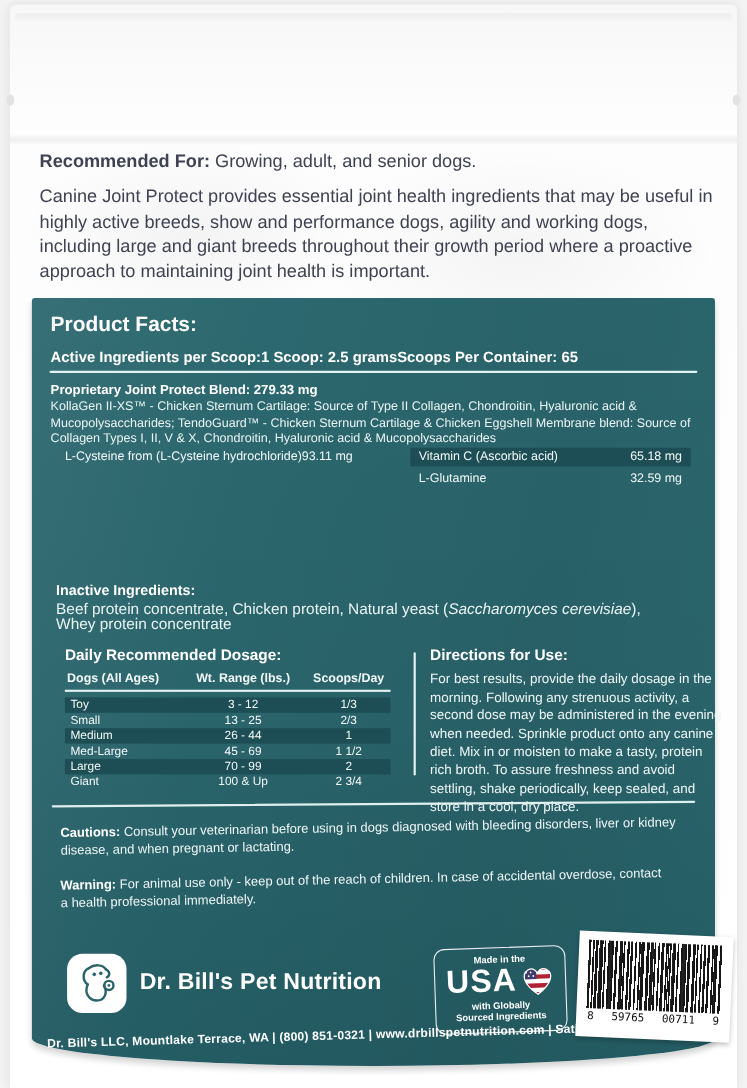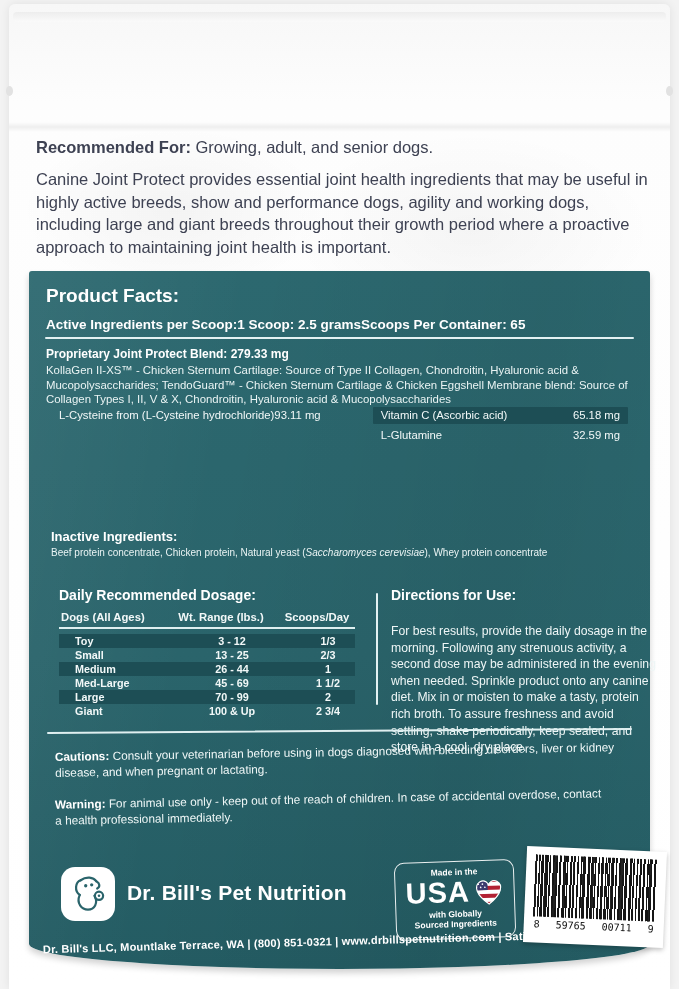--- a/index.html
+++ b/index.html
@@ -43,37 +43,37 @@
   .blend-body{font-size:11.4px;line-height:14.6px;color:#eaf4f4;}
 
   .ingredients{position:absolute;left:22px;right:22px;top:136px;display:grid;grid-template-columns:1fr 1fr;column-gap:44px;}
   .ing-col{display:flex;flex-direction:column;gap:3px;}
   .ing-row{display:flex;justify-content:space-between;align-items:baseline;font-size:11.3px;line-height:15px;padding:1px 8px;border-radius:1px;}
   .ing-row.dark{background:#1d4e55;}
   .ing-name{white-space:nowrap;} .ing-amt{white-space:nowrap;}
 
   .inactive{position:absolute;left:22px;top:258px;right:30px;}
   .inactive-title{font-size:13px;font-weight:bold;color:#fff;}
-  .inactive-text{font-size:10px;line-height:14px;color:#eaf4f4;margin-top:2px;}
+  .inactive-text{font-size:14px;line-height:14px;color:#eaf4f4;margin-top:2px;}
   .inactive-text i{font-style:italic;}
 
   
   .dosage{position:absolute;left:30px;top:316px;width:296px;}
   .dosage-title{font-size:14px;font-weight:bold;color:#fff;margin-bottom:8px;}
   .dgrid{display:grid;grid-template-columns:104px 116px 76px;}
   .dhead{font-size:11.3px;font-weight:bold;padding-bottom:4px;border-bottom:2px solid #dfeff0;margin-bottom:5px;}
   .dhead .c1{padding-left:2px;} .dhead .c2,.dhead .c3{text-align:center;}
-  .drow{font-size:10.8px;line-height:12px;padding:1px 11px;font-weight:bold;}
+  .drow{font-size:10.8px;line-height:12px;padding:1px 0;}
   .drow.dark{background:#1d4e55;}
   .drow .c1{padding-left:5px;} .drow .c2,.drow .c3{text-align:center;}
 
   .vdiv{position:absolute;left:347px;top:322px;width:2px;height:112px;background:#e3f1f2;border-radius:2px;}
 
   .directions{position:absolute;left:362px;top:316px;width:268px;}
-  .dir-title{font-size:14px;font-weight:bold;color:#fff;margin-bottom:20px;}
+  .dir-title{font-size:14px;font-weight:bold;color:#fff;margin-bottom:6px;}
   .dir-body{font-size:12.2px;line-height:16.6px;color:#eef6f6;}
 
   .hr2{position:absolute;left:18px;right:18px;top:459px;height:2px;background:#dfeff0;border-radius:2px;transform:rotate(-0.4deg);}
 
   .cautions{position:absolute;left:26px;top:474px;right:26px;font-size:11.8px;line-height:15.5px;transform:rotate(-1deg);color:#eef6f6;}
   .warning{position:absolute;left:26px;top:521px;right:40px;font-size:11.8px;line-height:15.5px;transform:rotate(-1.2deg);color:#eef6f6;}
   .cautions b,.warning b{color:#fff;}
 
   
   .brand-row{position:absolute;left:0;top:584px;right:0;height:96px;}

